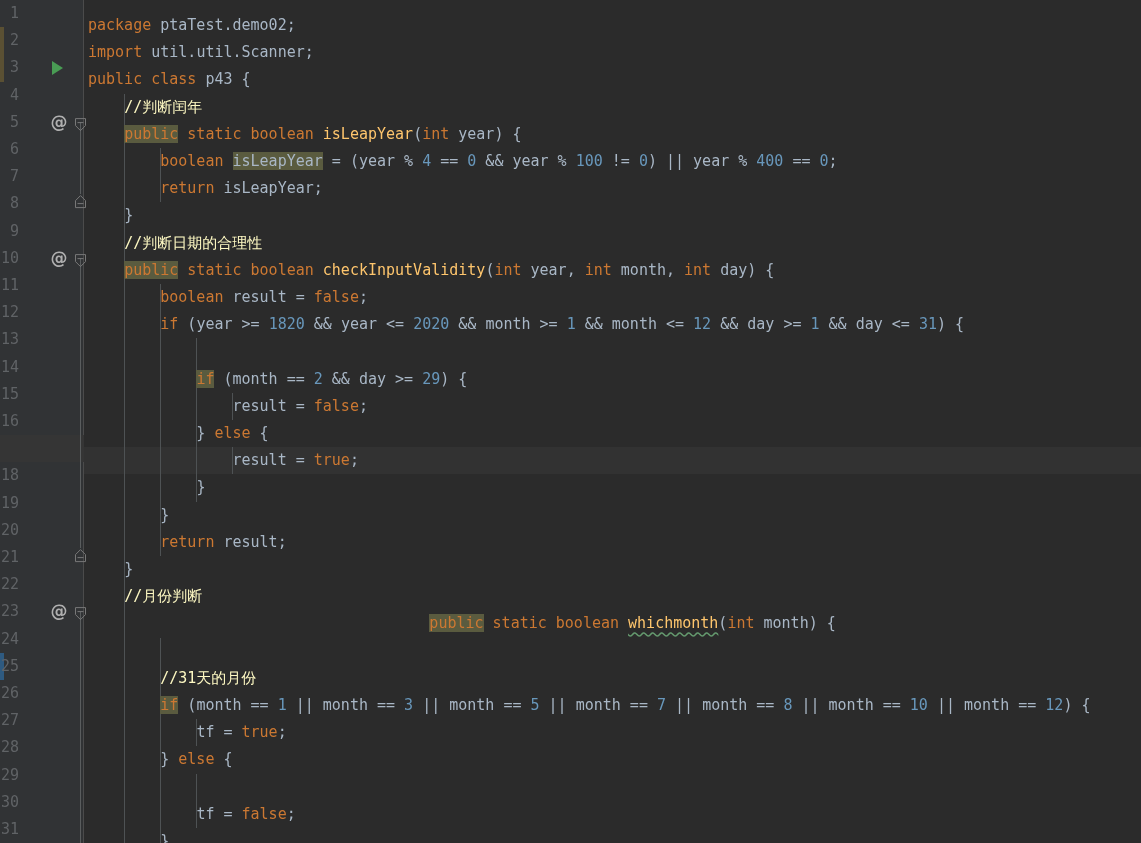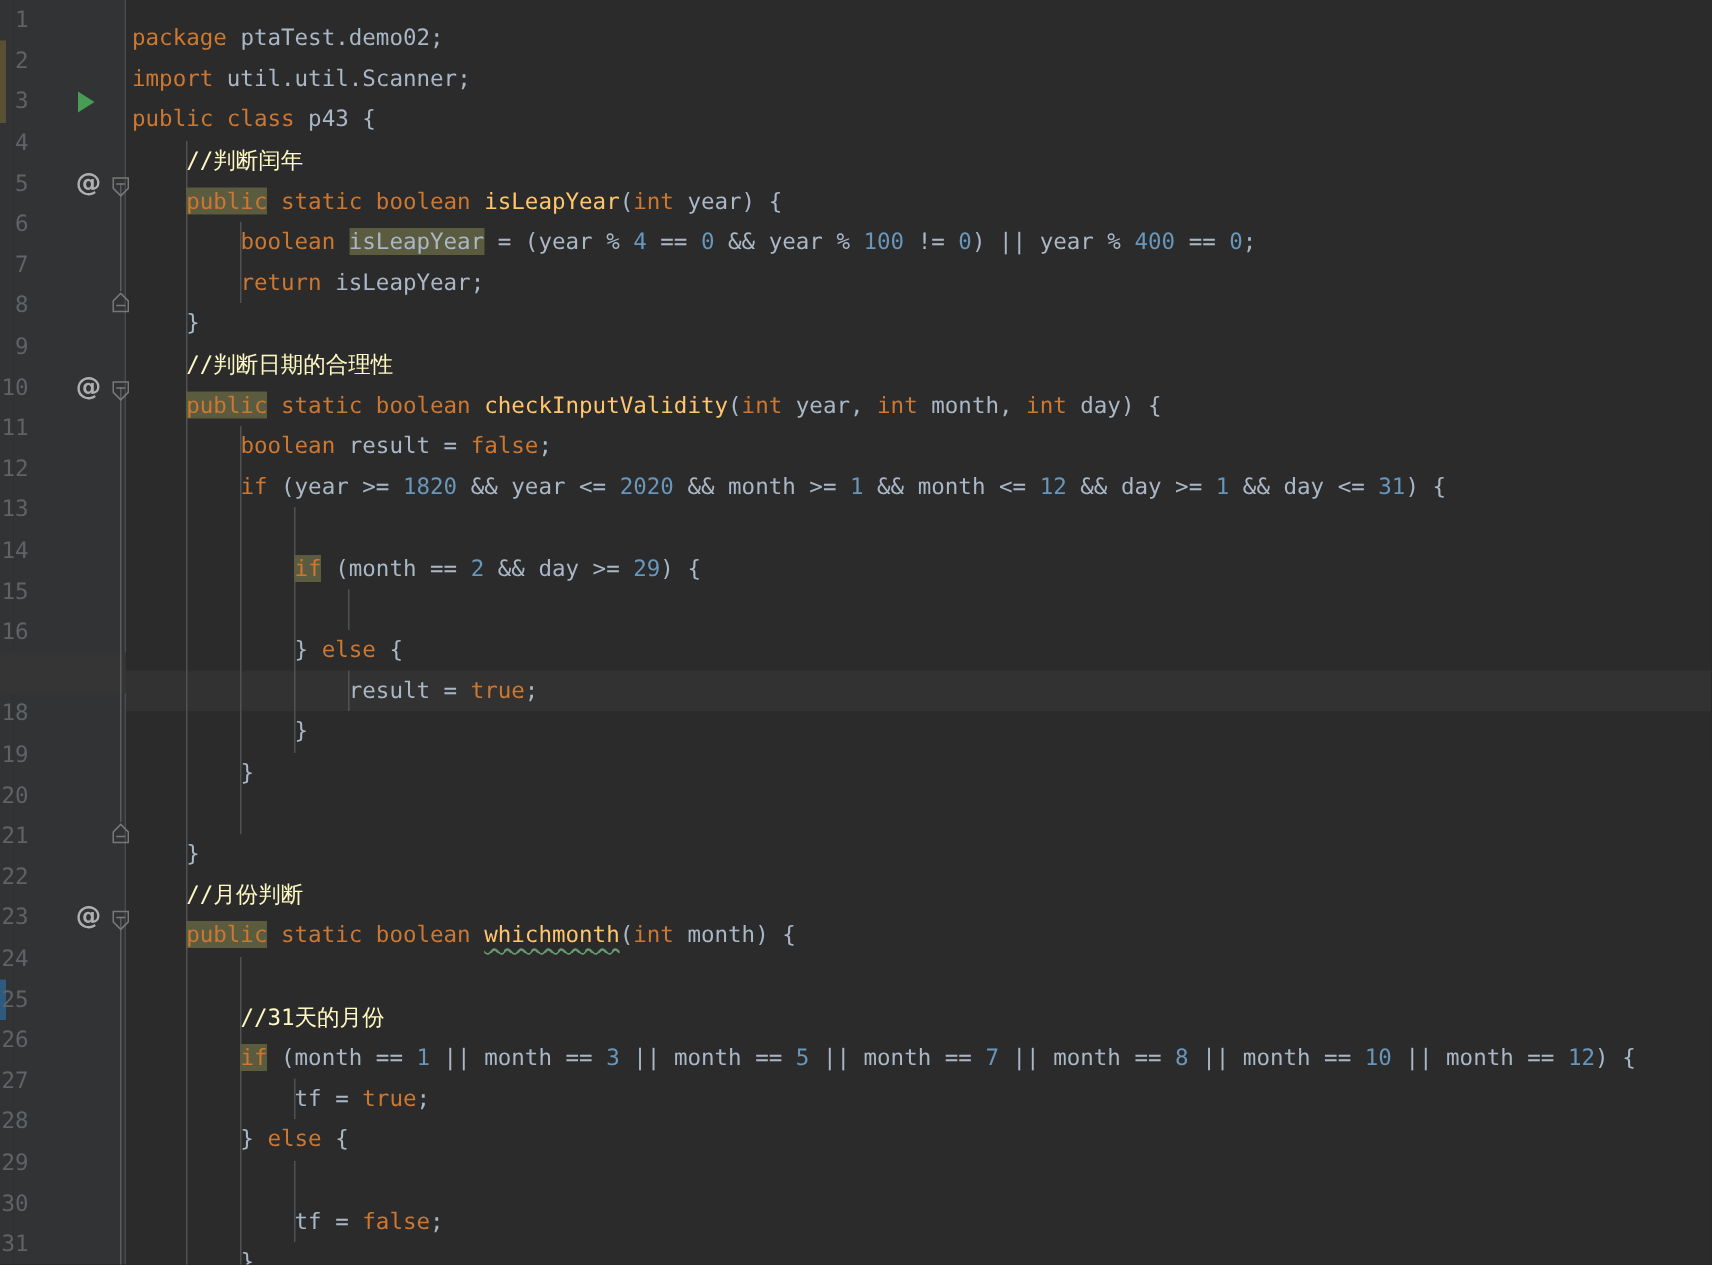--- a/index.html
+++ b/index.html
@@ -230,27 +230,29 @@
       <div class="code-line" style="top: 81.6px;"><span class="punc">    </span><span class="cmt">//判断闰年</span></div>
       <div class="code-line" style="top: 108.8px;"><span class="punc">    </span><span class="hl-kw">public</span><span class="punc"> </span><span class="kw">static </span><span class="kw">boolean </span><span class="fn">isLeapYear</span><span class="punc">(</span><span class="kw">int </span><span class="ident">year</span><span class="punc">) {</span></div>
       <div class="code-line" style="top: 136px;"><span class="punc">        </span><span class="kw">boolean </span><span class="hl-ident">isLeapYear</span><span class="punc"> = (</span><span class="ident">year</span><span class="punc"> % </span><span class="num">4</span><span class="punc"> == </span><span class="num">0</span><span class="punc"> &amp;&amp; </span><span class="ident">year</span><span class="punc"> % </span><span class="num">100</span><span class="punc"> != </span><span class="num">0</span><span class="punc">) || </span><span class="ident">year</span><span class="punc"> % </span><span class="num">400</span><span class="punc"> == </span><span class="num">0</span><span class="punc">;</span></div>
       <div class="code-line" style="top: 163.2px;"><span class="punc">        </span><span class="kw">return </span><span class="ident">isLeapYear</span><span class="punc">;</span></div>
       <div class="code-line" style="top: 190.4px;"><span class="punc">    </span><span class="punc">}</span></div>
       <div class="code-line" style="top: 217.6px;"><span class="punc">    </span><span class="cmt">//判断日期的合理性</span></div>
       <div class="code-line" style="top: 244.8px;"><span class="punc">    </span><span class="hl-kw">public</span><span class="punc"> </span><span class="kw">static </span><span class="kw">boolean </span><span class="fn">checkInputValidity</span><span class="punc">(</span><span class="kw">int </span><span class="ident">year</span><span class="punc">, </span><span class="kw">int </span><span class="ident">month</span><span class="punc">, </span><span class="kw">int </span><span class="ident">day</span><span class="punc">) {</span></div>
       <div class="code-line" style="top: 272px;"><span class="punc">        </span><span class="kw">boolean </span><span class="ident">result</span><span class="punc"> = </span><span class="kw">false</span><span class="punc">;</span></div>
       <div class="code-line" style="top: 299.2px;"><span class="punc">        </span><span class="kw">if</span><span class="punc"> (</span><span class="ident">year</span><span class="punc"> &gt;= </span><span class="num">1820</span><span class="punc"> &amp;&amp; </span><span class="ident">year</span><span class="punc"> &lt;= </span><span class="num">2020</span><span class="punc"> &amp;&amp; </span><span class="ident">month</span><span class="punc"> &gt;= </span><span class="num">1</span><span class="punc"> &amp;&amp; </span><span class="ident">month</span><span class="punc"> &lt;= </span><span class="num">12</span><span class="punc"> &amp;&amp; </span><span class="ident">day</span><span class="punc"> &gt;= </span><span class="num">1</span><span class="punc"> &amp;&amp; </span><span class="ident">day</span><span class="punc"> &lt;= </span><span class="num">31</span><span class="punc">) {</span></div>
       <div class="code-line" style="top: 353.6px;"><span class="punc">            </span><span class="hl-kw">if</span><span class="punc"> (</span><span class="ident">month</span><span class="punc"> == </span><span class="num">2</span><span class="punc"> &amp;&amp; </span><span class="ident">day</span><span class="punc"> &gt;= </span><span class="num">29</span><span class="punc">) {</span></div>
+      <div class="code-line" style="top: 380.8px;"><span class="punc">                </span><span class="ident">result</span><span class="punc"> = </span><span class="kw">false</span><span class="punc">;</span></div>
       <div class="code-line" style="top: 408px;"><span class="punc">            } </span><span class="kw">else</span><span class="punc"> {</span></div>
       <div class="code-line" style="top: 435.2px;"><span class="punc">                </span><span class="ident">result</span><span class="punc"> = </span><span class="kw">true</span><span class="punc">;</span></div>
       <div class="code-line" style="top: 462.4px;"><span class="punc">            </span><span class="punc">}</span></div>
       <div class="code-line" style="top: 489.6px;"><span class="punc">        </span><span class="punc">}</span></div>
+      <div class="code-line" style="top: 516.8px;"><span class="punc">        </span><span class="kw">return </span><span class="ident">result</span><span class="punc">;</span></div>
       <div class="code-line" style="top: 544px;"><span class="punc">    </span><span class="punc">}</span></div>
       <div class="code-line" style="top: 571.2px;"><span class="punc">    </span><span class="cmt">//月份判断</span></div>
-      <div class="code-line" style="top: 598.4px;"><span class="punc">    </span><span class="hl-kw">public</span><span class="punc"> </span><span class="kw">static </span><span class="kw">boolean </span><span class="fn squiggle">whichmonth</span><span class="punc">(</span><span class="kw">int </span><span class="ident">month</span><span class="punc">) {</span></div>
+      <div class="code-line" style="top: 598.4px; text-align: center;"><span class="punc">    </span><span class="hl-kw">public</span><span class="punc"> </span><span class="kw">static </span><span class="kw">boolean </span><span class="fn squiggle">whichmonth</span><span class="punc">(</span><span class="kw">int </span><span class="ident">month</span><span class="punc">) {</span></div>
       <div class="code-line" style="top: 652.8px;"><span class="punc">        </span><span class="cmt">//31天的月份</span></div>
       <div class="code-line" style="top: 680px;"><span class="punc">        </span><span class="hl-kw">if</span><span class="punc"> (</span><span class="ident">month</span><span class="punc"> == </span><span class="num">1</span><span class="punc"> || </span><span class="ident">month</span><span class="punc"> == </span><span class="num">3</span><span class="punc"> || </span><span class="ident">month</span><span class="punc"> == </span><span class="num">5</span><span class="punc"> || </span><span class="ident">month</span><span class="punc"> == </span><span class="num">7</span><span class="punc"> || </span><span class="ident">month</span><span class="punc"> == </span><span class="num">8</span><span class="punc"> || </span><span class="ident">month</span><span class="punc"> == </span><span class="num">10</span><span class="punc"> || </span><span class="ident">month</span><span class="punc"> == </span><span class="num">12</span><span class="punc">) {</span></div>
       <div class="code-line" style="top: 707.2px;"><span class="punc">            </span><span class="ident">tf</span><span class="punc"> = </span><span class="kw">true</span><span class="punc">;</span></div>
       <div class="code-line" style="top: 734.4px;"><span class="punc">        } </span><span class="kw">else</span><span class="punc"> {</span></div>
       <div class="code-line" style="top: 788.8px;"><span class="punc">            </span><span class="ident">tf</span><span class="punc"> = </span><span class="kw">false</span><span class="punc">;</span></div>
       <div class="code-line" style="top: 816px;"><span class="punc">        </span><span class="punc">}</span></div>
     </div>
 
 <div class="caret-line-gutter" style="top: 435.2px;"></div>
     <div class="fold-line" style="top: 122.4px; height: 72px;"></div>

